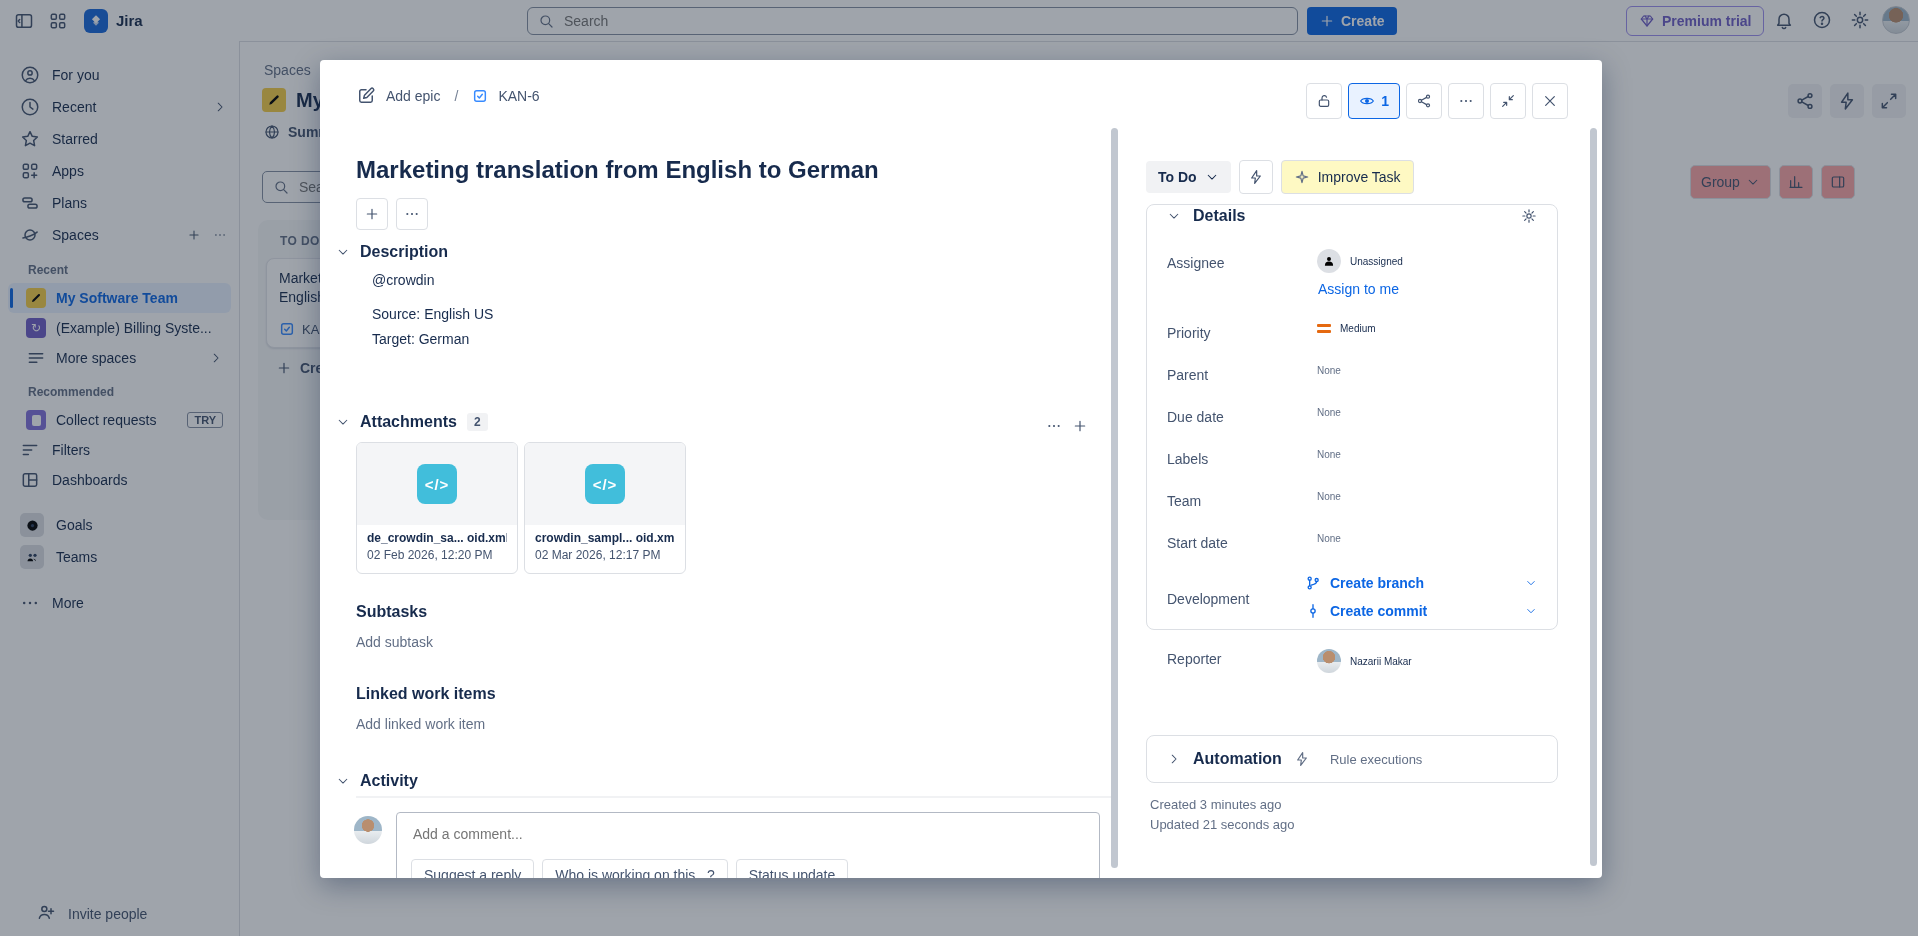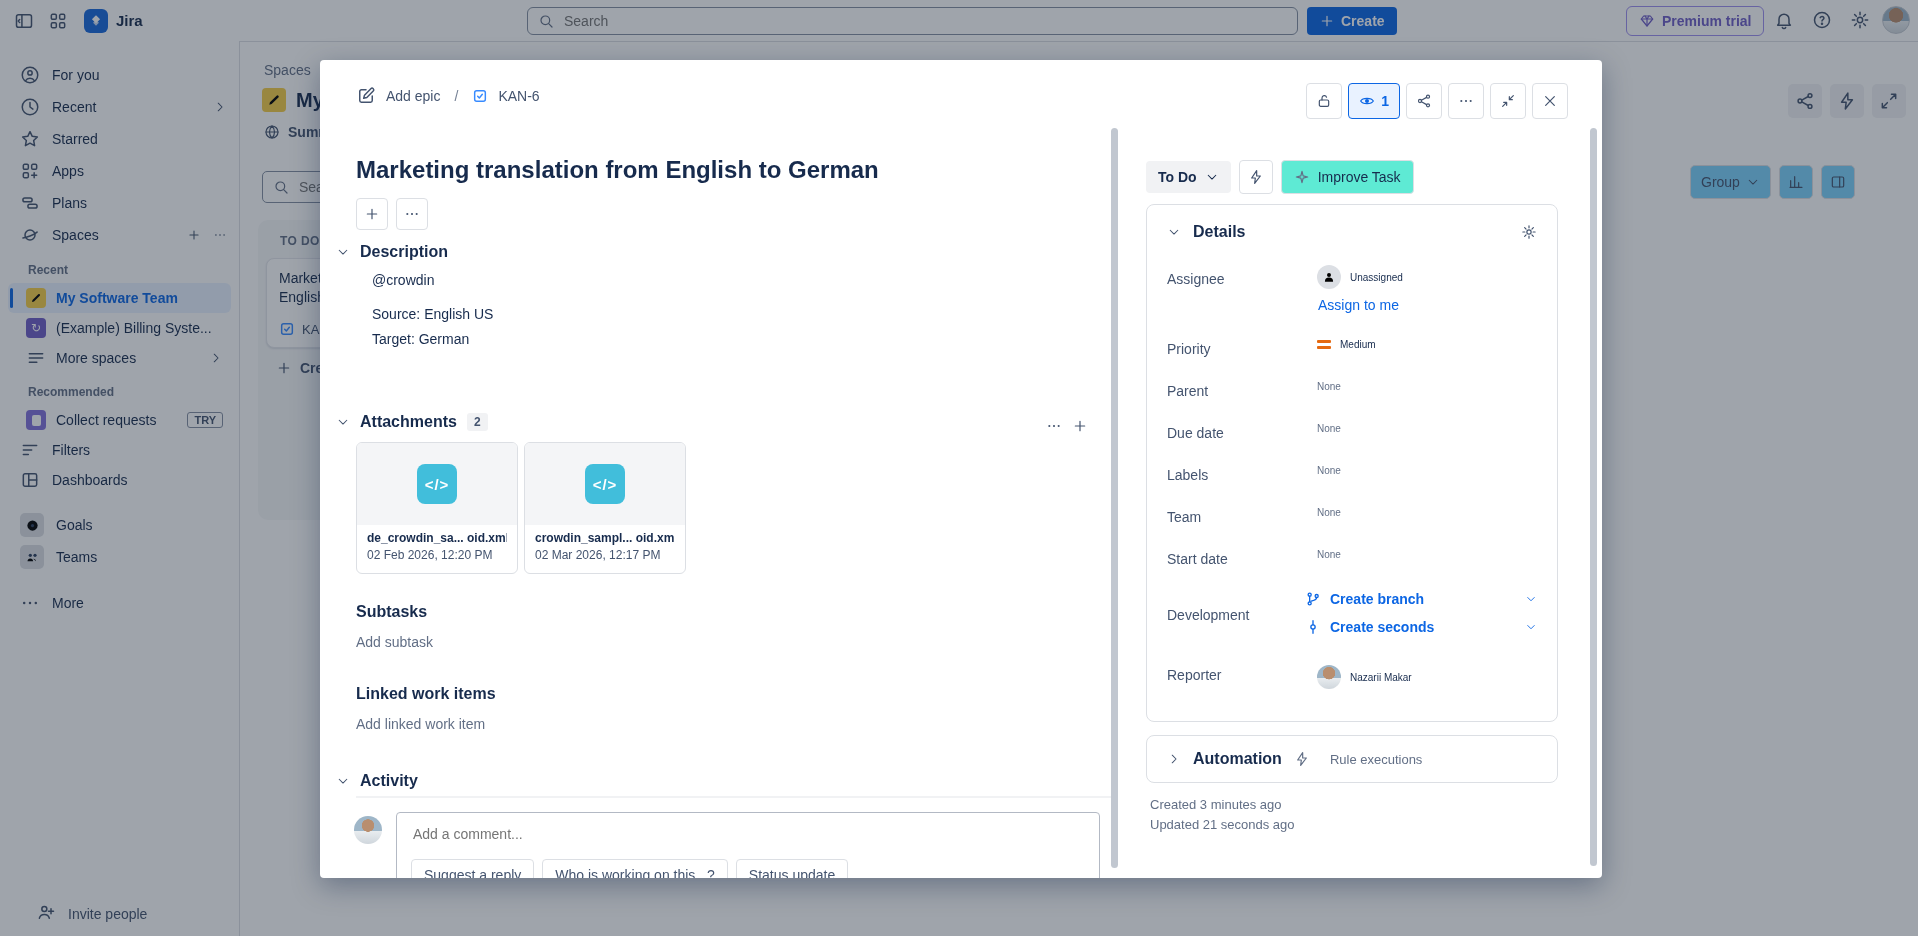--- a/index.html
+++ b/index.html
@@ -48,21 +48,21 @@
   .board-search input{border:none;outline:none;width:90px;font-size:14px;color:#44546F;font-family:inherit;background:transparent;}
   .column{left:258px;top:220px;width:262px;height:300px;background:#F7F8F9;border-radius:10px;padding:8px 8px 0 8px;box-sizing:border-box;}
   .col-head{color:#626F86;font-size:12px;font-weight:700;letter-spacing:.4px;padding:6px 0 10px 14px;}
   .kcard{background:#fff;border-radius:8px;border:1px solid #E4E6EA;box-shadow:0 1px 2px rgba(9,30,66,.12);padding:10px 12px;width:244px;box-sizing:border-box;}
   .kcard .t{font-size:14px;line-height:19px;color:#172B4D;width:200px;}
   .kcard .meta{display:flex;align-items:center;gap:7px;margin-top:14px;color:#44546F;font-size:13px;}
   .col-create{display:flex;align-items:center;gap:8px;color:#44546F;font-weight:600;padding:12px 0 0 10px;}
   .hdr-btns{left:1788px;top:84px;display:flex;gap:8px;}
   .sq-btn{width:34px;height:34px;border-radius:5px;background:#F1F2F4;display:flex;align-items:center;justify-content:center;color:#44546F;}
   .ctl-row{left:1690px;top:165px;display:flex;gap:8px;align-items:center;}
-  .ghost-btn{height:32px;border:1px solid #DCDFE4;border-radius:5px;background:#7dd3fc;display:flex;align-items:center;gap:6px;padding:0 10px;color:#44546F;font-size:14px;}
+  .ghost-btn{height:32px;border:1px solid #DCDFE4;border-radius:5px;background:#fca5a5;display:flex;align-items:center;gap:6px;padding:0 10px;color:#44546F;font-size:14px;}
   
   .overlay{left:0;top:0;width:1918px;height:936px;background:rgba(27,38,56,.42);}
   .modal{left:320px;top:60px;width:1282px;height:818px;background:#fff;border-radius:4px;box-shadow:0 8px 28px rgba(9,30,66,.35);overflow:hidden;}
   .m-epic{left:36px;top:26px;display:flex;align-items:center;gap:10px;color:#44546F;font-size:14px;}
   .m-epic .sep{color:#758195;margin:0 4px;}
   .key{color:#44546F;}
   .m-actions{right:34px;top:23px;display:flex;gap:6px;}
   .m-btn{width:34px;height:34px;border:1px solid #DCDFE4;border-radius:4px;background:#fff;display:flex;align-items:center;justify-content:center;color:#44546F;}
   .m-btn.watch{width:auto;padding:0 10px;gap:6px;border-color:#0C66E4;background:#E9F2FF;color:#0C66E4;font-weight:600;}
   .m-title{left:36px;top:96px;width:720px;font-size:24px;font-weight:700;color:#172B4D;}
@@ -82,23 +82,23 @@
   .placeholder-line{color:#626F86;font-size:14px;}
   .divider{left:36px;width:760px;height:2px;background:#F1F2F4;}
   .comment-box{left:76px;top:752px;width:704px;height:110px;border:1px solid #B3B9C4;border-radius:4px;background:#fff;box-sizing:border-box;padding:12px 14px;}
   .comment-box input{border:none;outline:none;width:100%;font-size:14px;color:#44546F;font-family:inherit;background:transparent;}
   .chips{display:flex;gap:8px;margin-top:16px;}
   .chip{height:30px;border:1px solid #DCDFE4;border-radius:4px;display:flex;align-items:center;padding:0 12px;font-size:14px;color:#44546F;background:#fff;white-space:nowrap;}
   .scroll{background:#C1C7D0;border-radius:4px;}
   
   .status-row{left:826px;top:100px;display:flex;gap:8px;align-items:center;}
   .status-btn{height:32px;background:#F1F2F4;border-radius:4px;display:flex;align-items:center;gap:8px;padding:0 12px;font-weight:600;color:#172B4D;}
-  .imp-btn{height:32px;border:1px solid #DCDFE4;border-radius:4px;display:flex;align-items:center;gap:8px;padding:0 12px;color:#172B4D;background:#5eead4;font-weight:500;}
+  .imp-btn{height:32px;border:1px solid #DCDFE4;border-radius:4px;display:flex;align-items:center;gap:8px;padding:0 12px;color:#172B4D;background:#fef9c3;font-weight:500;}
   .panel{left:826px;width:412px;border:1px solid #DCDFE4;border-radius:8px;background:#fff;box-sizing:border-box;}
-  .details{top:144px;height:518px;padding:16px 20px;}
+  .details{top:144px;height:426px;padding:0 20px;}
   .d-head{display:flex;align-items:center;gap:12px;font-size:16px;font-weight:700;margin:2px 0 24px 0;}
   .d-head .sp{flex:1;}
   .d-row{display:flex;margin-bottom:24px;align-items:flex-start;}
   .d-label{width:150px;color:#44546F;font-size:14px;padding-top:2px;}
   .d-val{color:#172B4D;font-size:10px;display:flex;align-items:center;gap:9px;}
   .none{color:#626F86;}
   .link{color:#0C66E4;}
   .av24{width:24px;height:24px;border-radius:50%;background:#DCDFE4;display:flex;align-items:center;justify-content:center;color:#626F86;}
   .av-photo{width:24px;height:24px;border-radius:50%;background:radial-gradient(circle at 50% 34%, #b98e6e 0 6px, transparent 6.5px),linear-gradient(180deg,#9eb6c8 0 55%,#e8ecef 55%,#cfd6dc 100%);}
   .pri-med{display:inline-flex;flex-direction:column;gap:3px;}
@@ -771,21 +771,21 @@
                 </svg>
               </span>
           </div>
           <div class="dev-line" style="margin-top:12px;">
             <span class="ic s16">
                 <svg viewBox="0 0 24 24" style="stroke-width:2">
                   <circle cx="12" cy="12" r="3.2"></circle>
                   <path d="M12 2.5v6.3M12 15.2v6.3"></path>
                 </svg>
               </span>
-            <span>Create seconds</span>
+            <span>Create commit</span>
             <span class="sp"></span>
             <span class="ic s12">
                 <svg viewBox="0 0 24 24">
                   <path d="M5.5 9 12 15.5 18.5 9"></path>
                 </svg>
               </span>
           </div>
         </div>
       </div>
 

